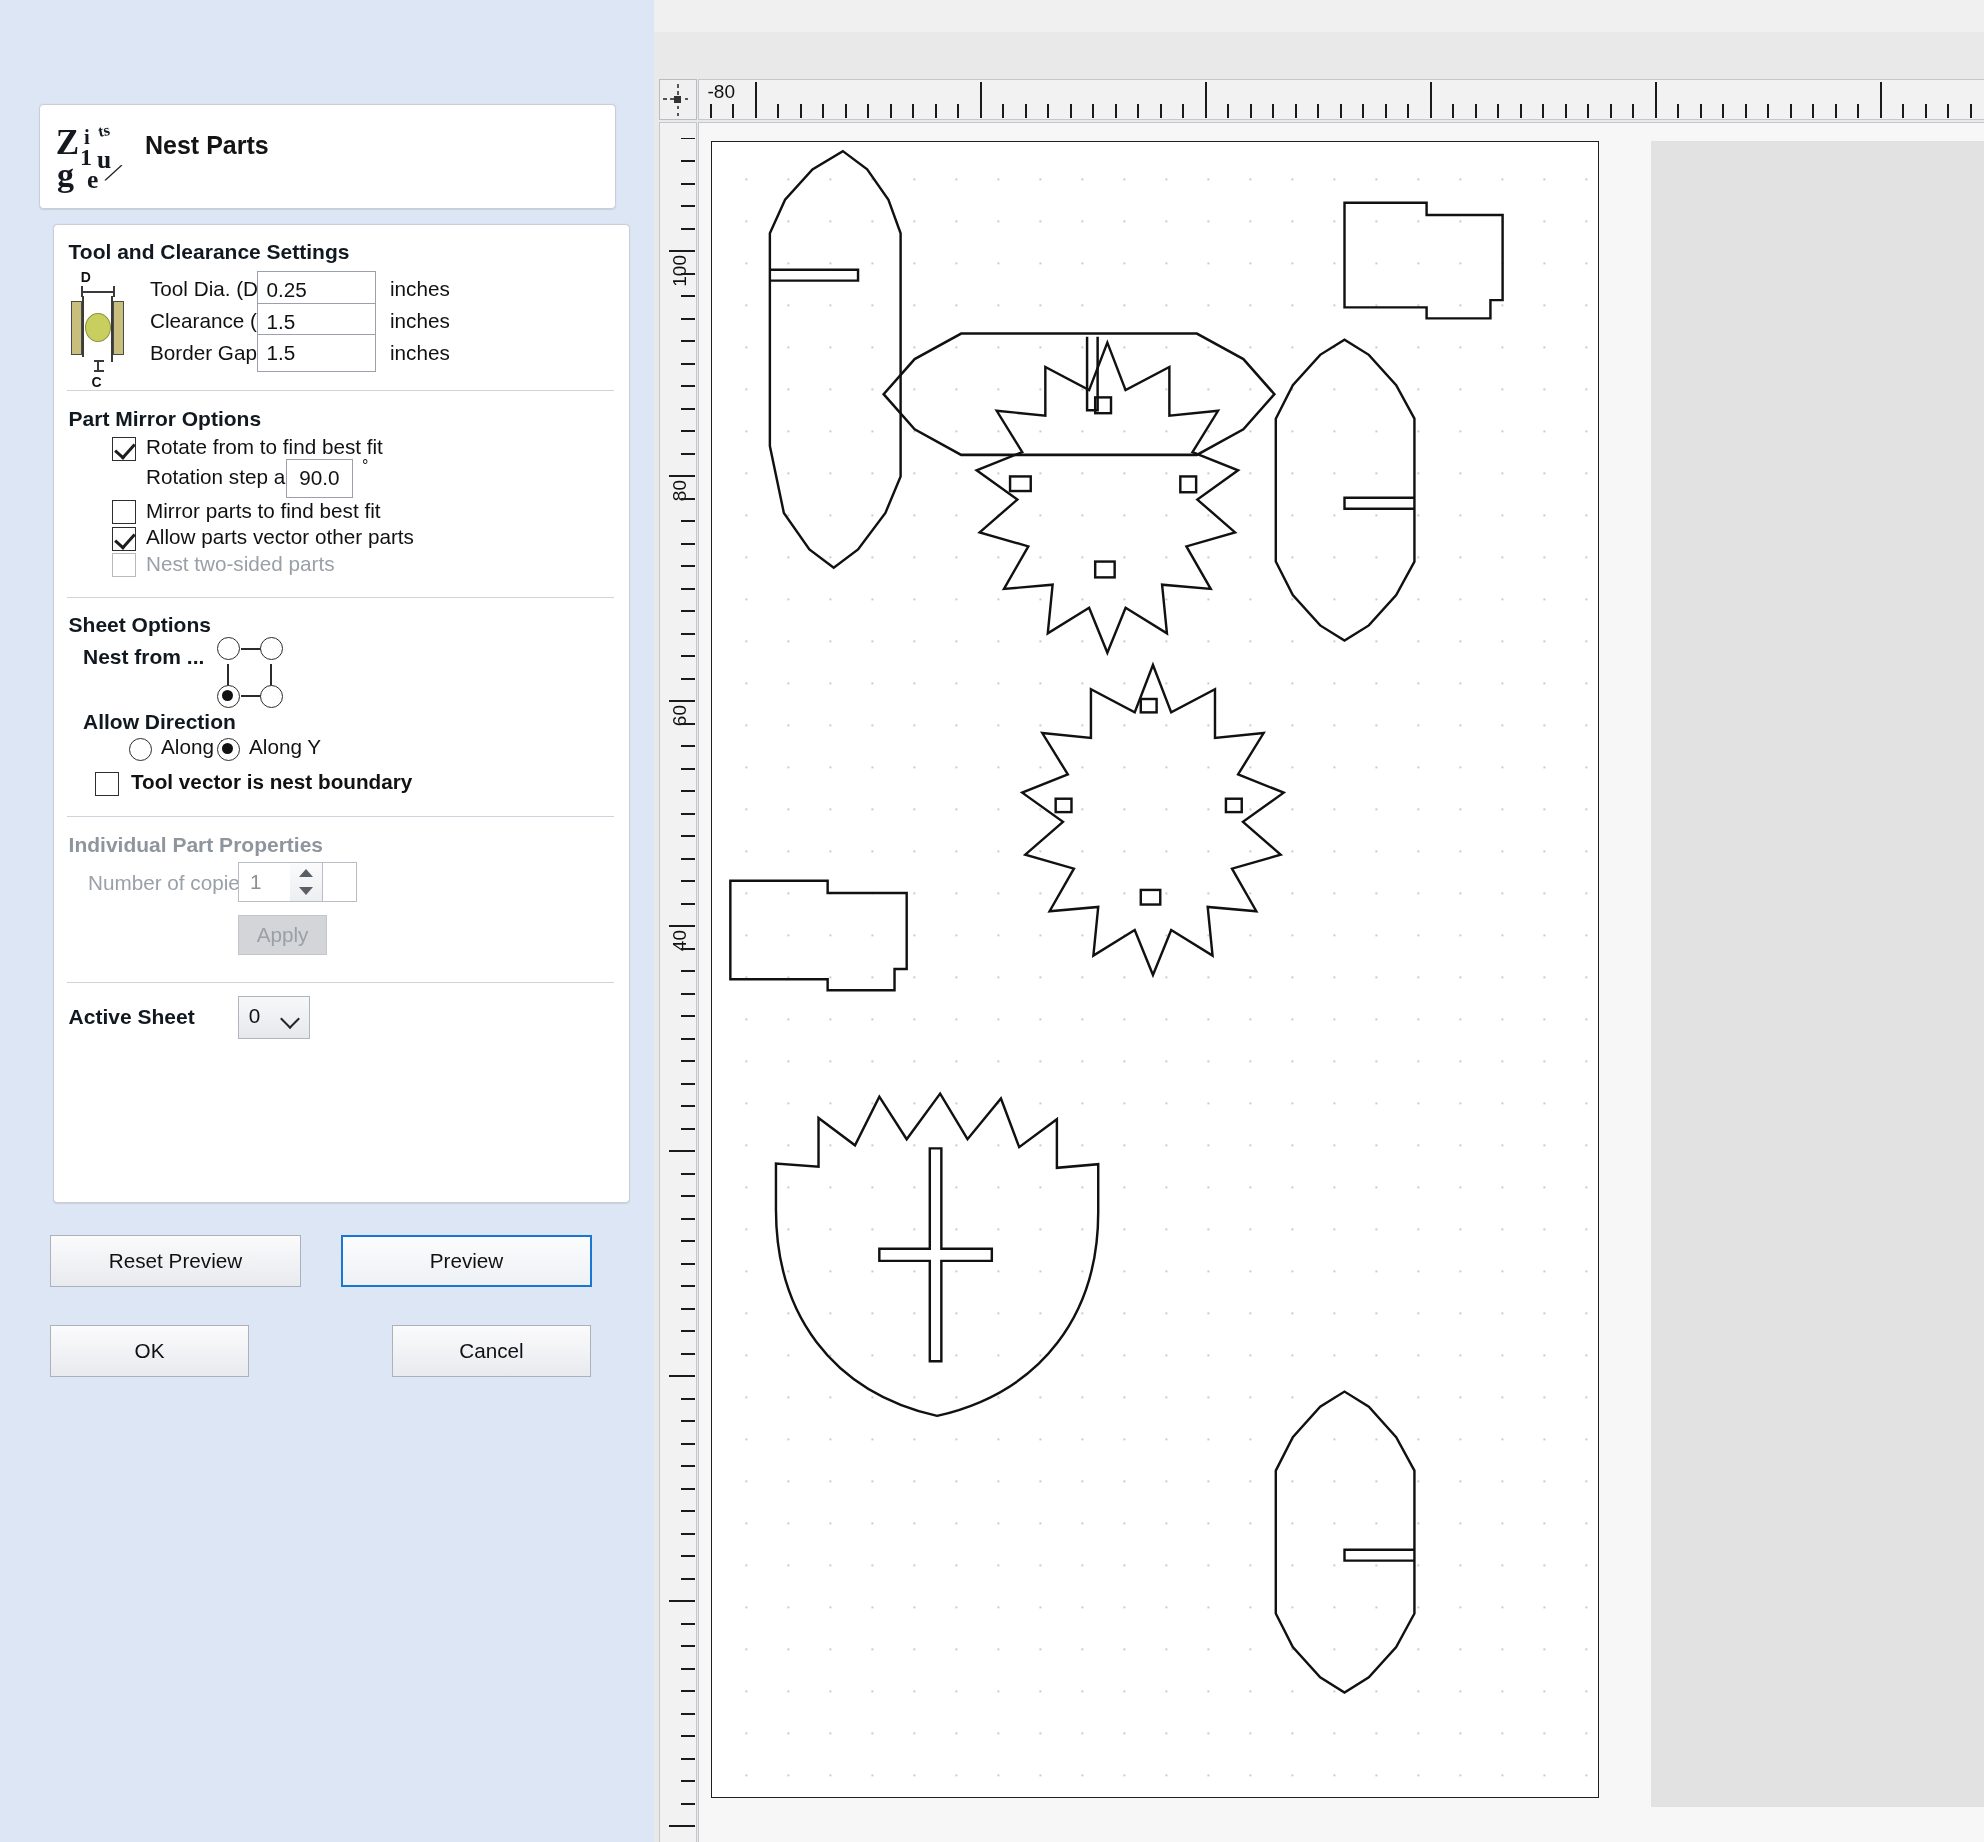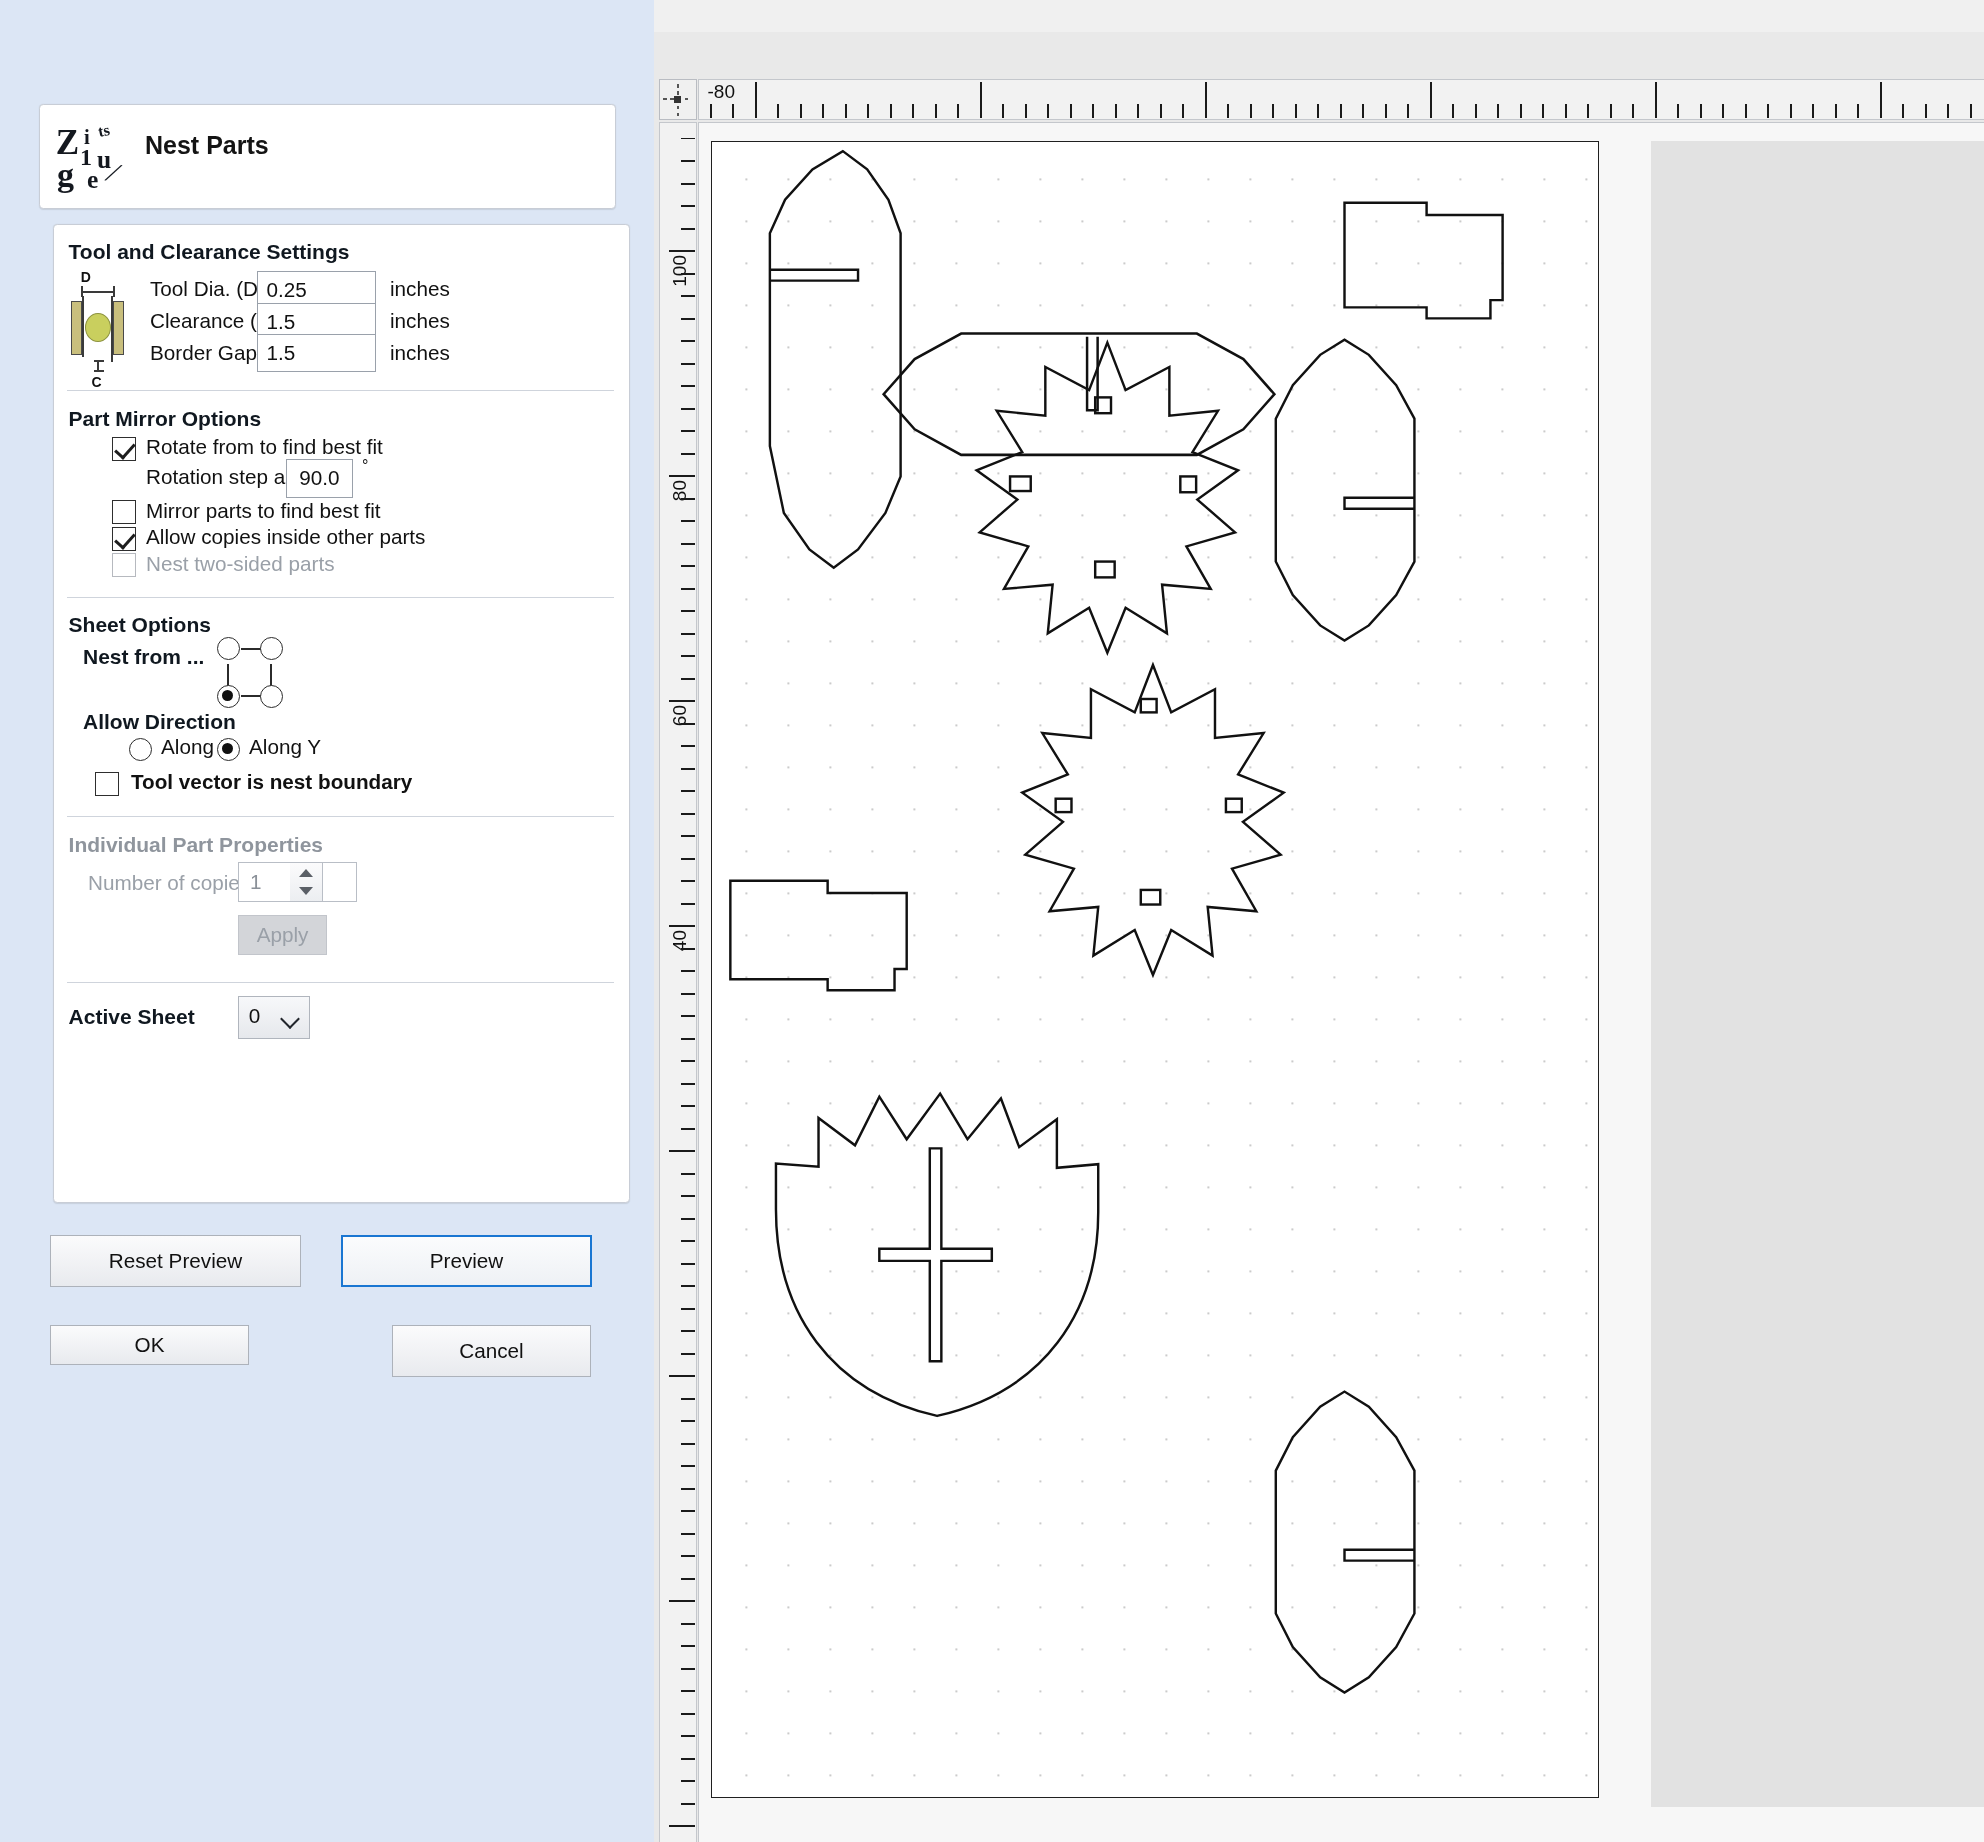--- a/index.html
+++ b/index.html
@@ -265,21 +265,21 @@
       <div class="chk-lbl" style="left:92px;top:210px;">Rotate from to find best fit</div>
 
       <div class="chk-lbl" style="left:92px;top:240px;">Rotation step angle</div>
       <div class="field-box" style="left:232px;top:234px;width:67px;height:39px;text-align:center;padding-left:0;line-height:36px;">90.0</div>
       <div class="unit" style="left:308px;top:232px;font-size:16px;">°</div>
 
       <div class="chk" style="left:58px;top:275px;"></div>
       <div class="chk-lbl" style="left:92px;top:274px;">Mirror parts to find best fit</div>
 
       <div class="chk on" style="left:58px;top:302px;"></div>
-      <div class="chk-lbl" style="left:92px;top:300px;">Allow copies inside other parts</div>
+      <div class="chk-lbl" style="left:92px;top:300px;">Allow parts vector other parts</div>
 
       <div class="chk dis" style="left:58px;top:328px;"></div>
       <div class="chk-lbl dis" style="left:92px;top:327px;">Nest two-sided parts</div>
 
       <div class="sep" style="left:13.4px;top:372px;width:547px;"></div>
 
       <div class="sec-title" style="left:14.6px;top:388px;">Sheet Options</div>
       <div class="sec-title" style="left:29px;top:420px;">Nest from ...</div>
 
       <div class="radio" style="left:163px;top:412px;"></div>
@@ -316,21 +316,21 @@
 
       <div class="sec-title" style="left:14.6px;top:780px;">Active Sheet</div>
       <div class="combo" style="left:184px;top:771px;">
         <div class="val">0</div>
         <div class="chev"></div>
       </div>
     </div>
 
     <div class="btn" style="left:50px;top:1180px;width:251px;height:52px;">Reset Preview</div>
     <div class="btn default" style="left:341px;top:1180px;width:251px;height:52px;">Preview</div>
-    <div class="btn" style="left:50px;top:1270px;width:199px;height:40px;">OK</div>
+    <div class="btn" style="left:50px;top:1270px;width:199px;height:52px;">OK</div>
     <div class="btn" style="left:392px;top:1270px;width:199px;height:52px;">Cancel</div>
   </div>
 </div>
 
 <div id="view-area">
   <div id="hdr-strip"></div>
 
 
   <div id="ruler-corner">
     <div class="cross" style="left:17px;top:3.6px;width:1.8px;height:32px;

